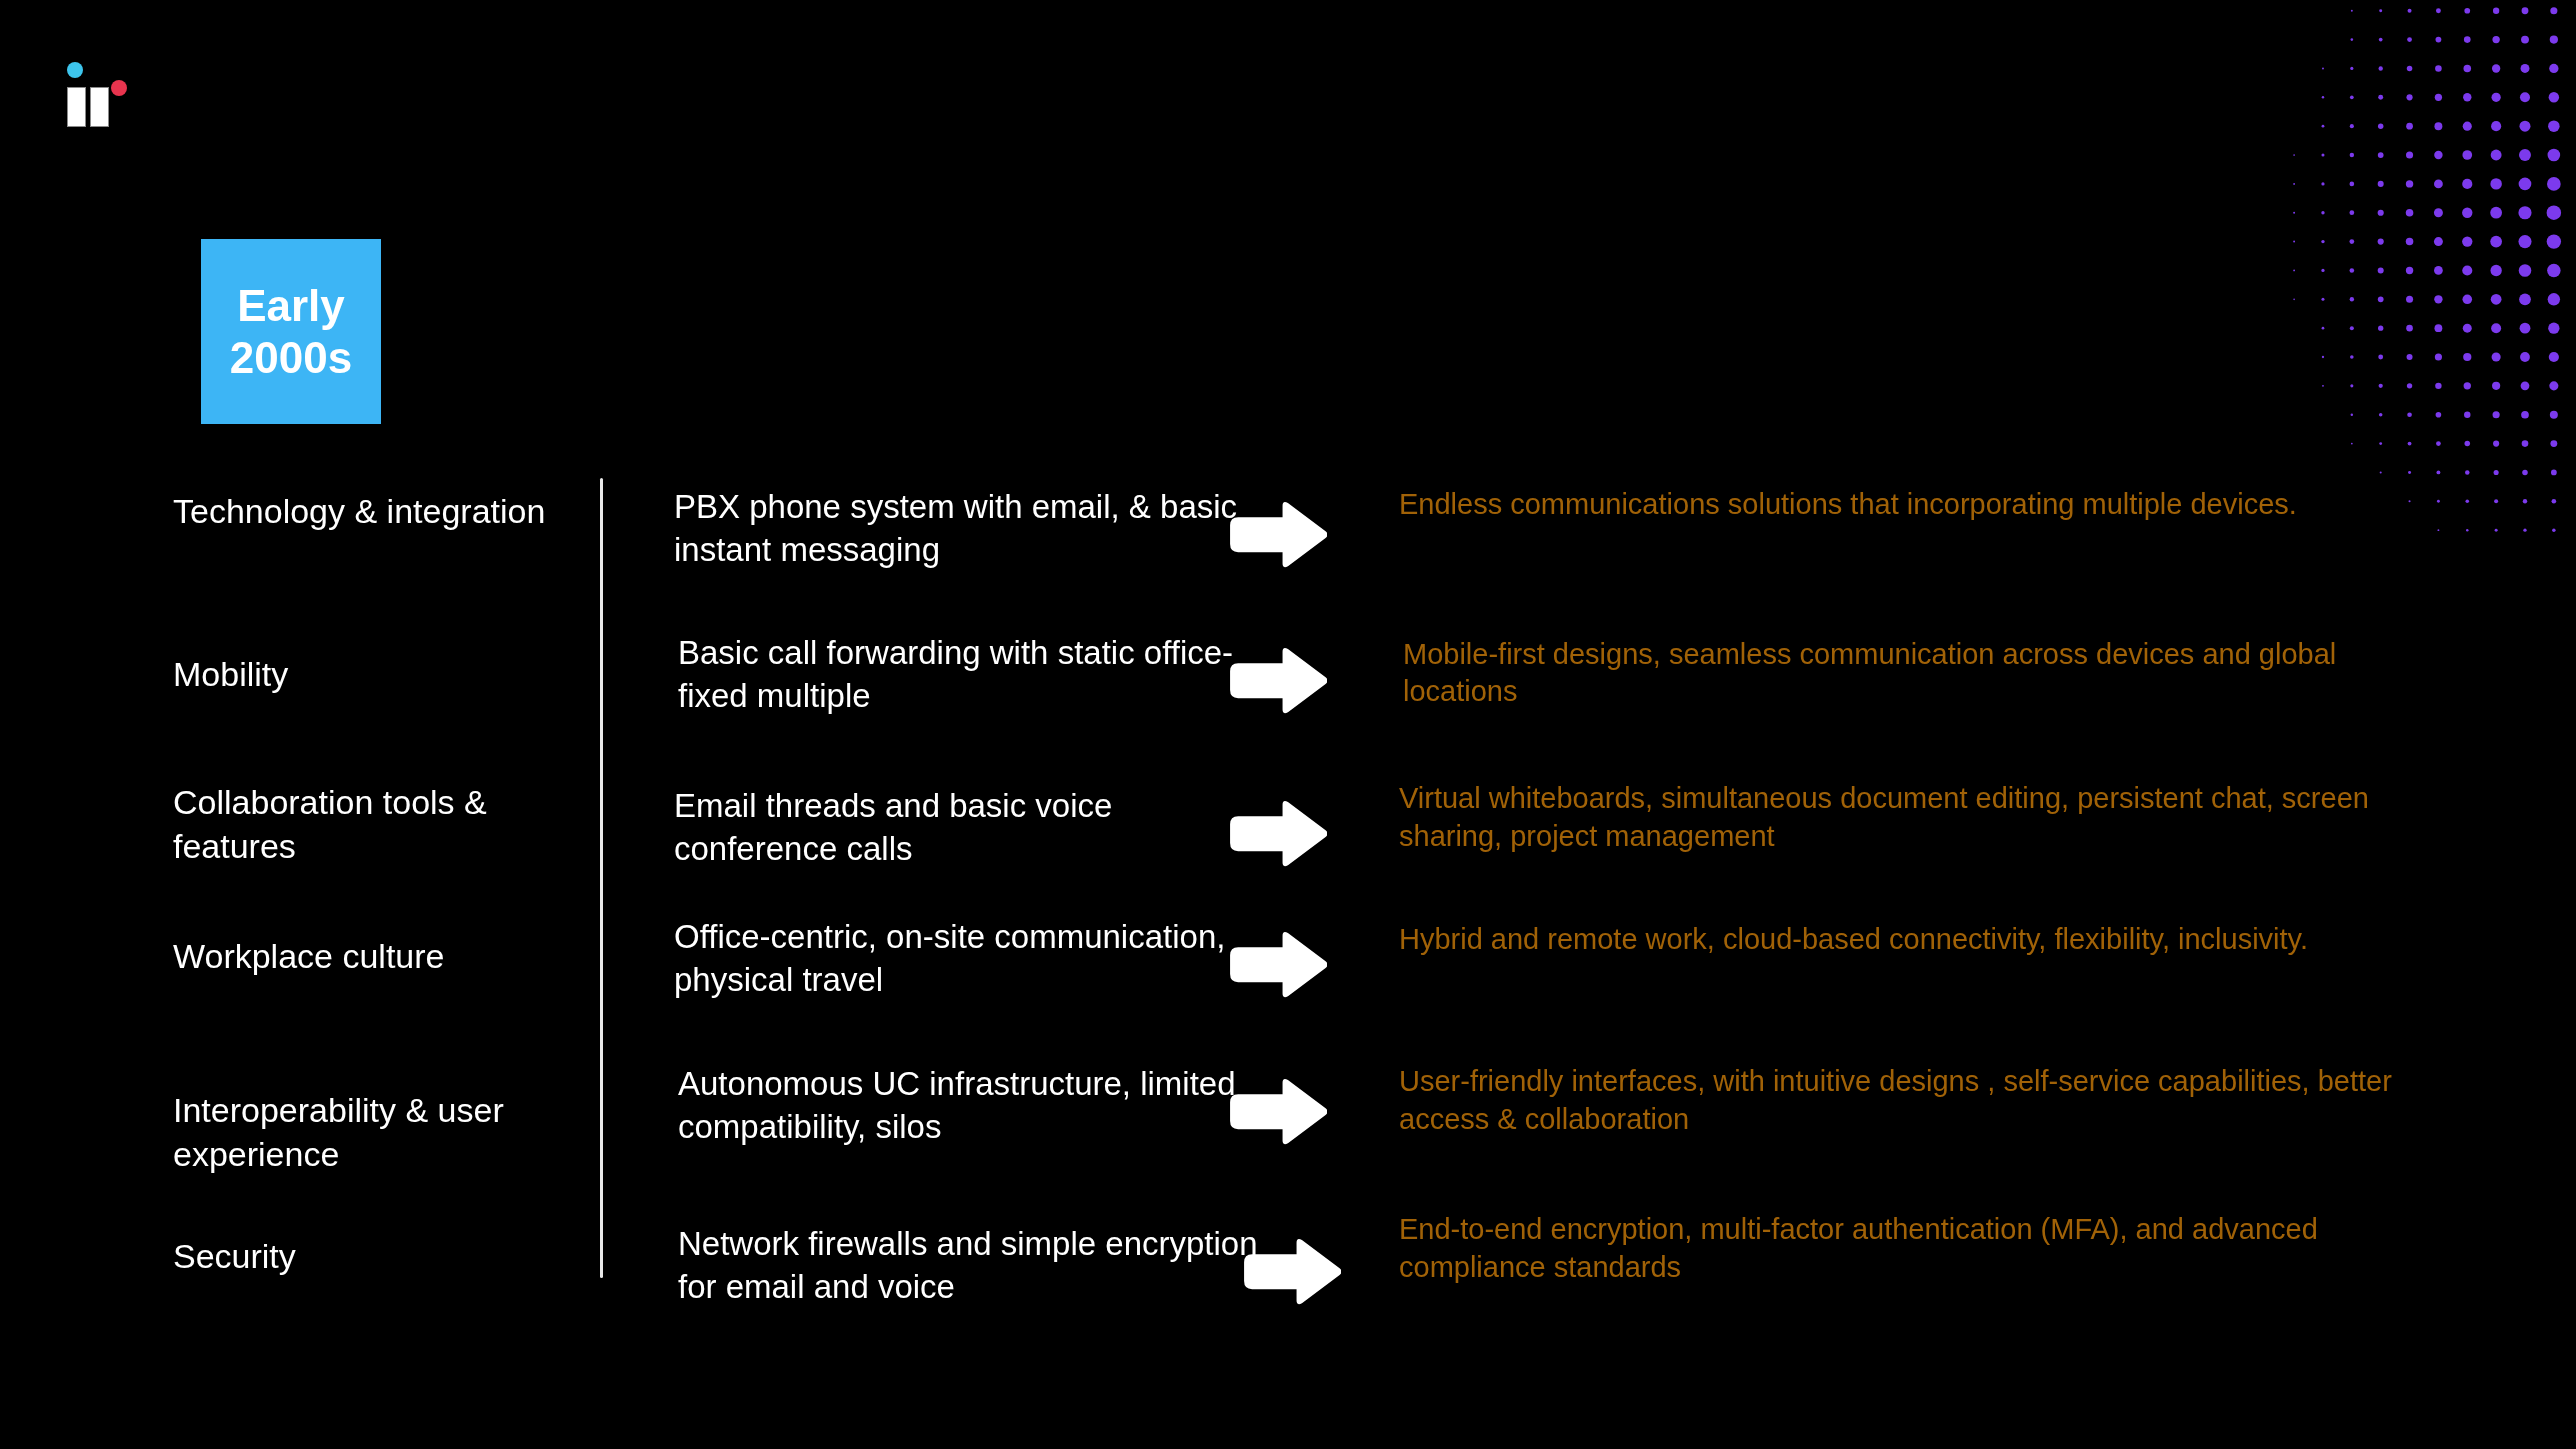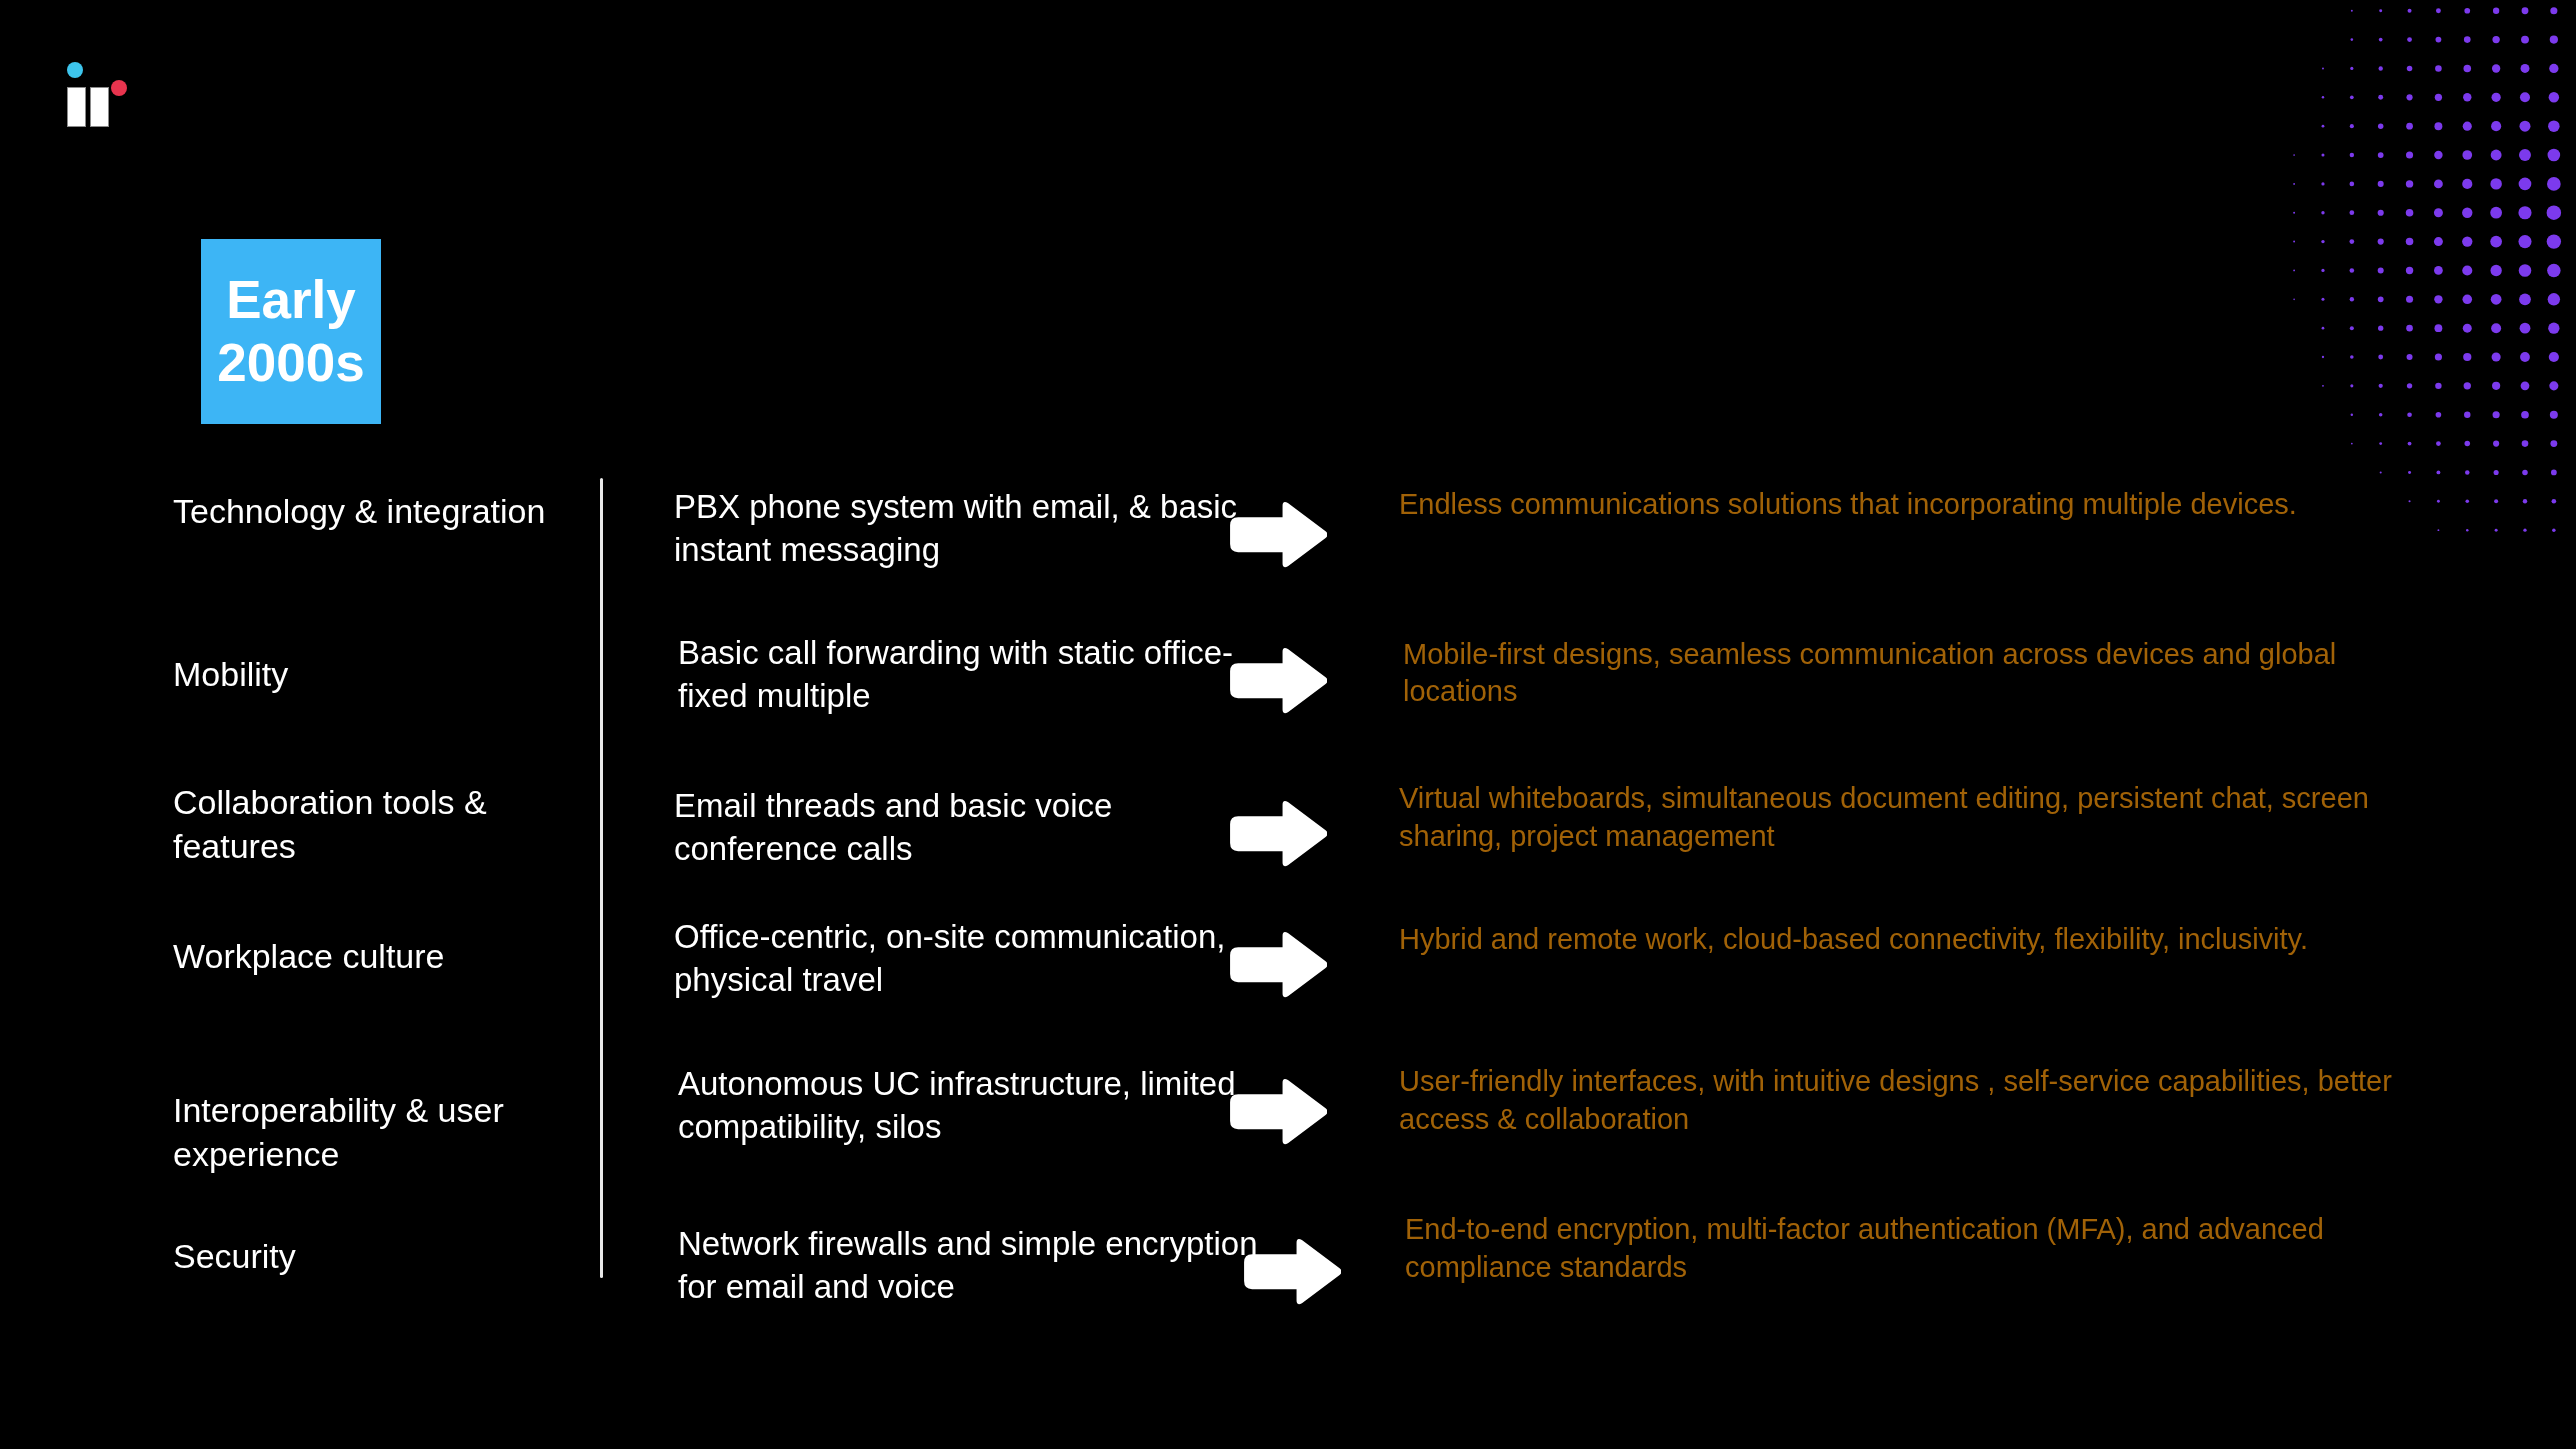--- a/index.html
+++ b/index.html
@@ -50,21 +50,21 @@
     position:absolute;
     display:flex; align-items:center; justify-content:center;
     text-align:center;
     font-weight:700;
     color:#ffffff;
     line-height:1.18;
   }
   #badge-early {
     left:201px; top:239px; width:180px; height:185px;
     background:#3DB5F5;
-    font-size:53px;
+    font-size:44px;
   }
   #badge-today {
     left:1686px; top:260px; width:178px; height:176px;
     background:#FA2E2E;
     font-size:39px;
   }
 
   
   #divider {
     position:absolute;
@@ -335,18 +335,18 @@
       </svg>
       <div class="now" style="left:1399px; top:4px;">User-friendly interfaces, with intuitive designs , self-service capabilities, better access &amp; collaboration</div>
     </div>
 
     <div class="row" id="row6">
       <div class="cat" style="top:16px;margin-top:8px;">Security</div>
       <div class="then" style="left:645px; top:12px;">Network firewalls and simple encryption for email and voice</div>
       <svg class="arrow" style="left:1240px; top:27px;" viewBox="0 0 150 110">
         <path d="M6 36 q0-12 12-12 h66 v-17 q0-8 8-4 l56 42 q6 5 0 10 l-56 42 q-8 4-8-4 v-17 h-66 q-12 0-12-12 z" fill="#ffffff"></path>
       </svg>
-      <div class="now" style="left:1399px; top:0px;margin-left:6px;">End-to-end encryption, multi-factor authentication (MFA), and advanced compliance standards</div>
+      <div class="now" style="left:1399px; top:0px;">End-to-end encryption, multi-factor authentication (MFA), and advanced compliance standards</div>
     </div>
 
   </div>
 </div>
 
 
 </body></html>

